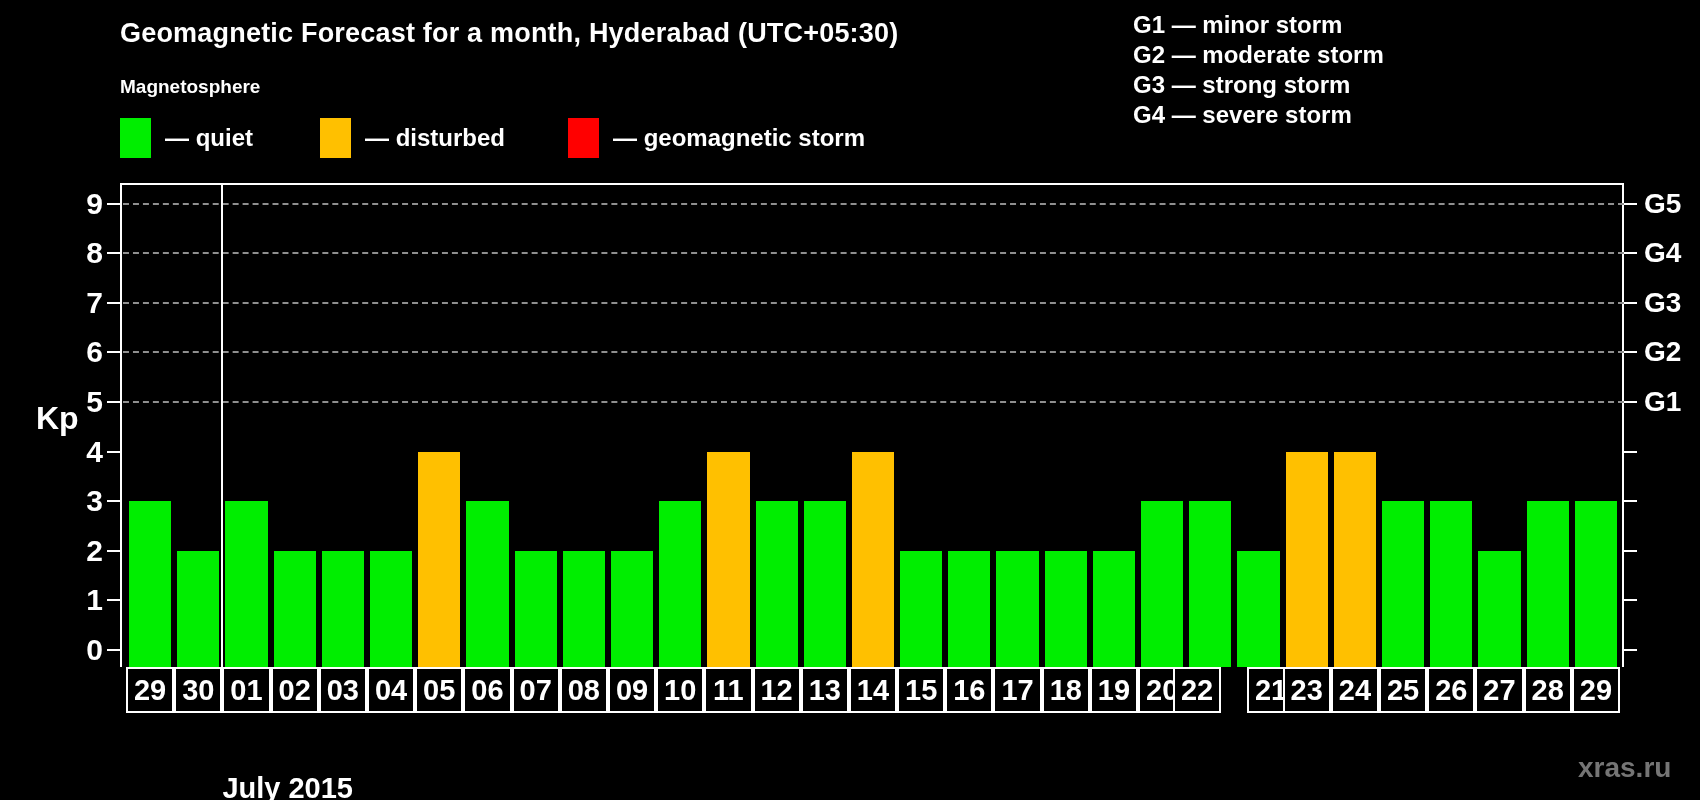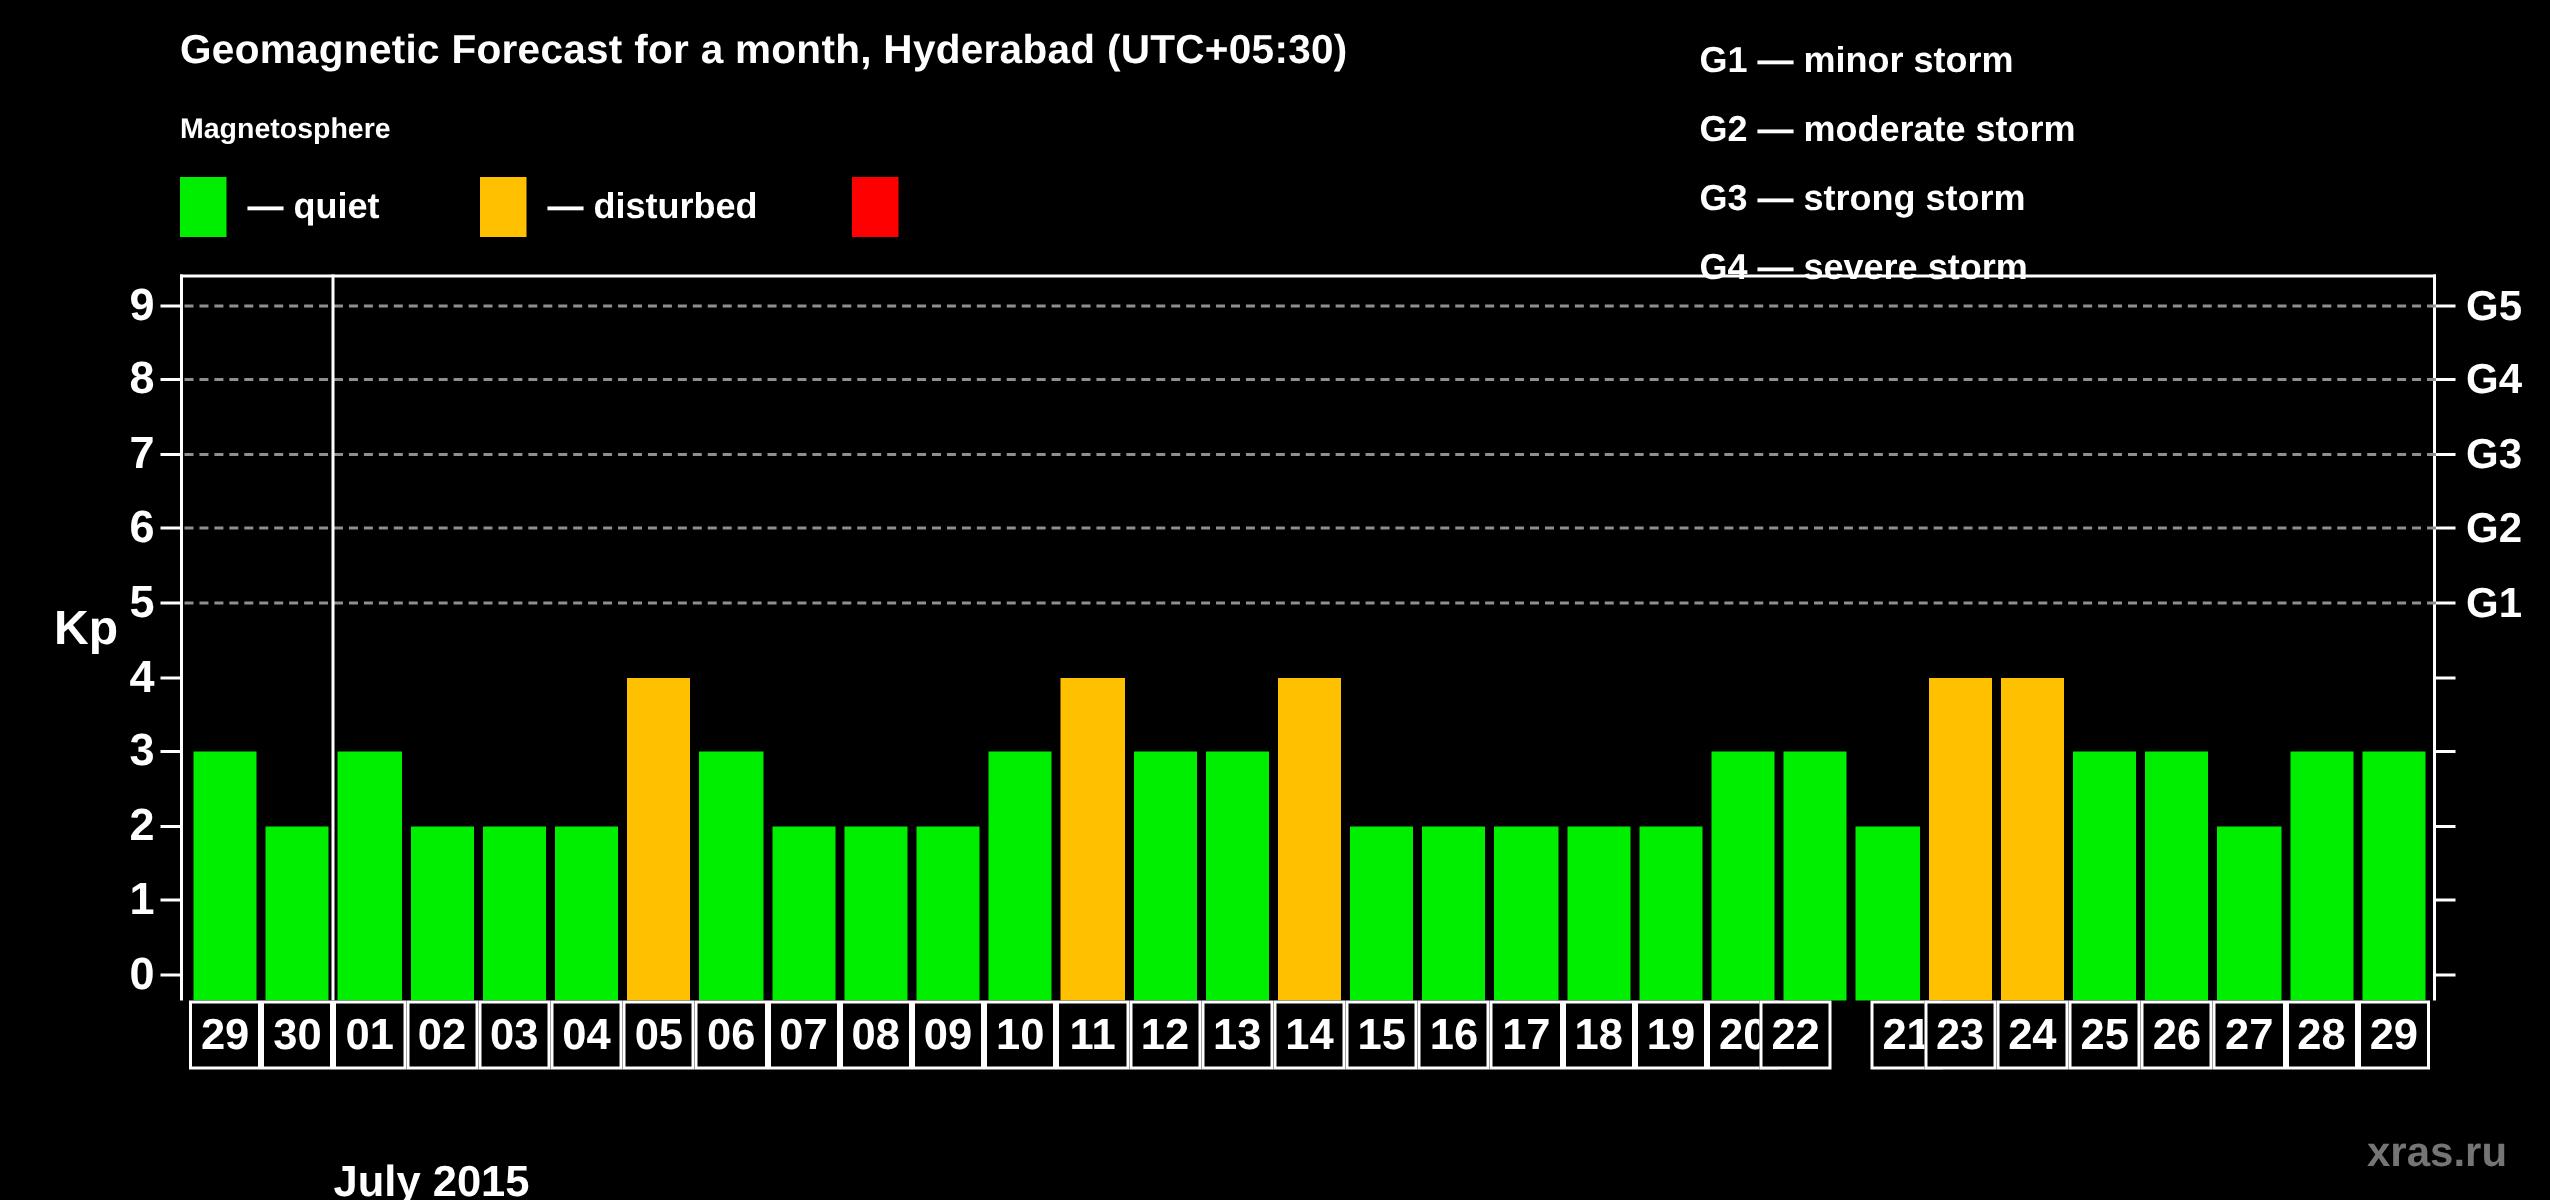--- a/index.html
+++ b/index.html
@@ -5,21 +5,21 @@
   html,body{margin:0;padding:0;background:#000;}
   .page{position:relative;width:1700px;height:800px;background:#000;overflow:hidden;
         font-family:"Liberation Sans",sans-serif;font-weight:bold;color:#fff;}
   .title{position:absolute;left:120px;top:18px;font-size:27px;letter-spacing:0.2px;}
   .heading{position:absolute;left:120px;top:76px;font-size:19px;}
   .legend-row{position:absolute;left:120px;top:116px;width:960px;height:44px;}
   .legend-item{position:absolute;top:0;display:flex;align-items:center;height:44px;}
   .swatch{width:31px;height:40px;margin-right:14px;display:inline-block;}
   .legend-text{font-size:24px;white-space:nowrap;}
   .g-legend{position:absolute;left:1133px;top:10px;}
-  .g-line{font-size:24px;line-height:30px;white-space:nowrap;margin-top:16px;}
+  .g-line{font-size:24px;line-height:30px;white-space:nowrap;}
   .plot-frame{position:absolute;left:120px;top:183px;width:1504px;height:484px;
               border:2px solid #fff;border-bottom:none;box-sizing:border-box;}
   .gridline{position:absolute;height:0;border-top:2px dashed #8f8f8f;}
   .tick{position:absolute;width:13px;height:2px;background:#fff;}
   .tick-label{position:absolute;width:48px;height:34px;line-height:34px;
               font-size:30px;text-align:right;}
   .g-label{position:absolute;width:70px;height:34px;line-height:34px;
            font-size:28px;text-align:left;}
   .kp-label{position:absolute;left:36px;top:400px;font-size:32px;}
   .bar{position:absolute;}
@@ -41,20 +41,21 @@
       <div class="legend-item" style="left: 0px;">
         <div class="swatch" style="background: rgb(0, 238, 0);"></div>
         <div class="legend-text">— quiet</div>
       </div>
       <div class="legend-item" style="left: 200px;">
         <div class="swatch" style="background: rgb(255, 192, 0);"></div>
         <div class="legend-text">— disturbed</div>
       </div>
       <div class="legend-item" style="left: 448px;">
         <div class="swatch" style="background: rgb(255, 0, 0);"></div>
+        <div class="legend-text">— geomagnetic storm</div>
       </div>
     </div>
   <div class="g-legend" id="g-legend">
       <div class="g-line">G1 — minor storm</div>
       <div class="g-line">G2 — moderate storm</div>
       <div class="g-line">G3 — strong storm</div>
       <div class="g-line">G4 — severe storm</div>
     </div>
   <div class="plot-frame"></div>
   <div class="kp-label">Kp</div>

